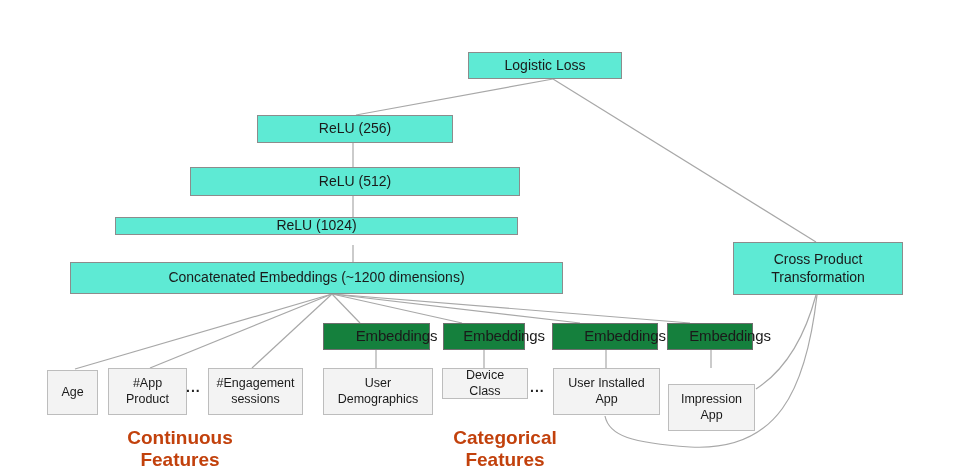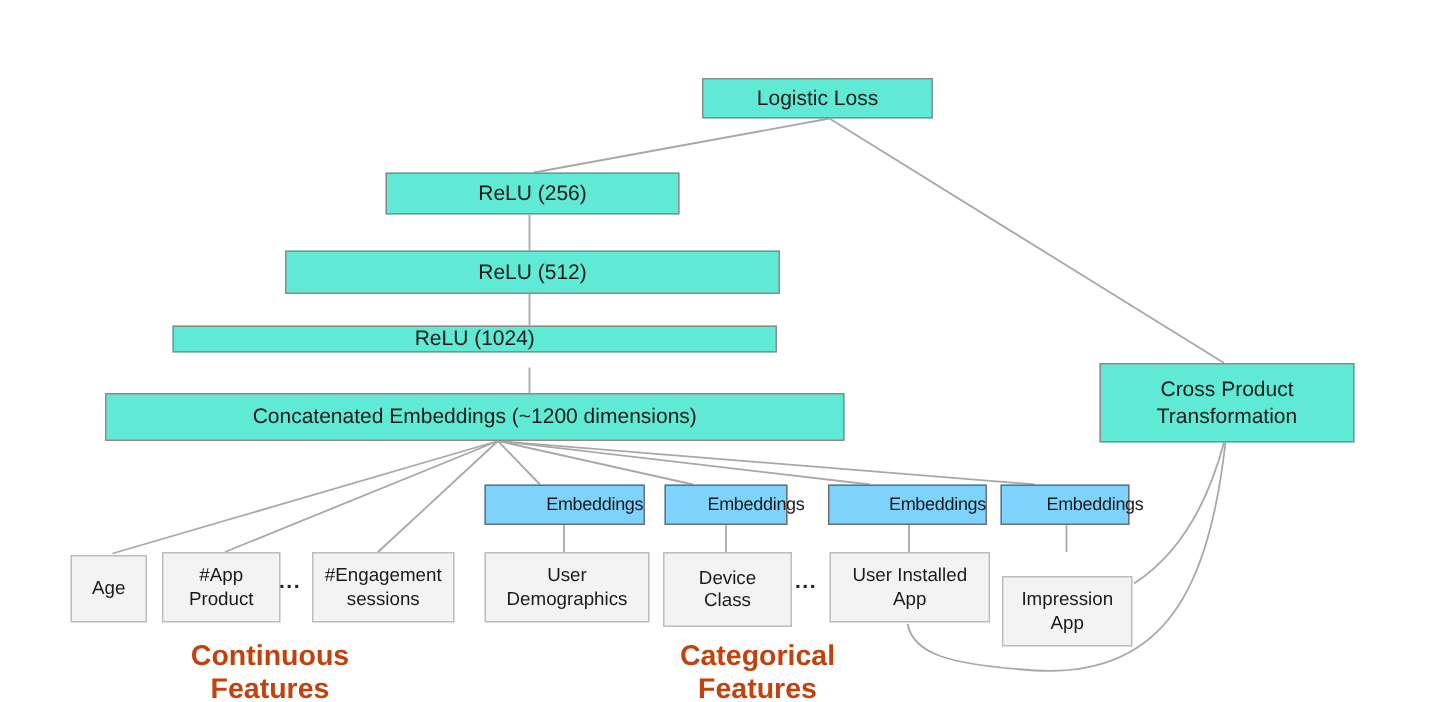--- a/index.html
+++ b/index.html
@@ -28,23 +28,23 @@
     background:#5eead4;
     border:1.5px solid #8c8c8c;
     font-size:14px;
   }
   .feature-box{
     background:#f3f3f3;
     border:1px solid #bdbdbd;
     font-size:12.5px;
   }
   .emb-box{
-    background:#7dd3fc;
+    background:#15803d;
     border:1.5px solid #6e6e6e;
-    font-size:12px;
+    font-size:15px;
     letter-spacing:-0.2px;
     padding-left:40px;
   }
   .ellipsis{
     position:absolute;z-index:1;
     font-size:14px;font-weight:bold;letter-spacing:1px;
     color:#222;
   }
   .group-label{
     position:absolute;z-index:1;
@@ -99,21 +99,21 @@
   <div class="node emb-box" style="left:443px;top:323px;width:82px;height:27px;">Embeddings</div>
   <div class="node emb-box" style="left:552px;top:323px;width:106px;height:27px;">Embeddings</div>
   <div class="node emb-box" style="left:667px;top:323px;width:86px;height:27px;">Embeddings</div>
 
   <div class="node feature-box" style="left:47px;top:370px;width:51px;height:45px;">Age</div>
   <div class="node feature-box" style="left:108px;top:368px;width:79px;height:47px;padding:0 10px;">#App Product</div>
   <div class="ellipsis" style="left:186px;top:379px;">...</div>
   <div class="node feature-box" style="left:208px;top:368px;width:95px;height:47px;padding:0 4px;">#Engagement sessions</div>
 
   <div class="node feature-box" style="left:323px;top:368px;width:110px;height:47px;padding:0 8px;">User Demographics</div>
-  <div class="node feature-box" style="left:442px;top:368px;width:86px;height:50px;padding:0 33px;">Device Class</div>
+  <div class="node feature-box" style="left:442px;top:368px;width:86px;height:31px;padding:0 33px;">Device Class</div>
   <div class="ellipsis" style="left:530px;top:379px;">...</div>
   <div class="node feature-box" style="left:553px;top:368px;width:107px;height:47px;padding:0 10px;">User Installed App</div>
   <div class="node feature-box" style="left:668px;top:368px;width:87px;height:47px;padding:0 10px;margin-top:16px;">Impression App</div>
 
   <div class="group-label" style="left:100px;top:427px;width:160px;">Continuous Features</div>
   <div class="group-label" style="left:425px;top:427px;width:160px;">Categorical Features</div>
 
 </div>
 
 </body></html>

